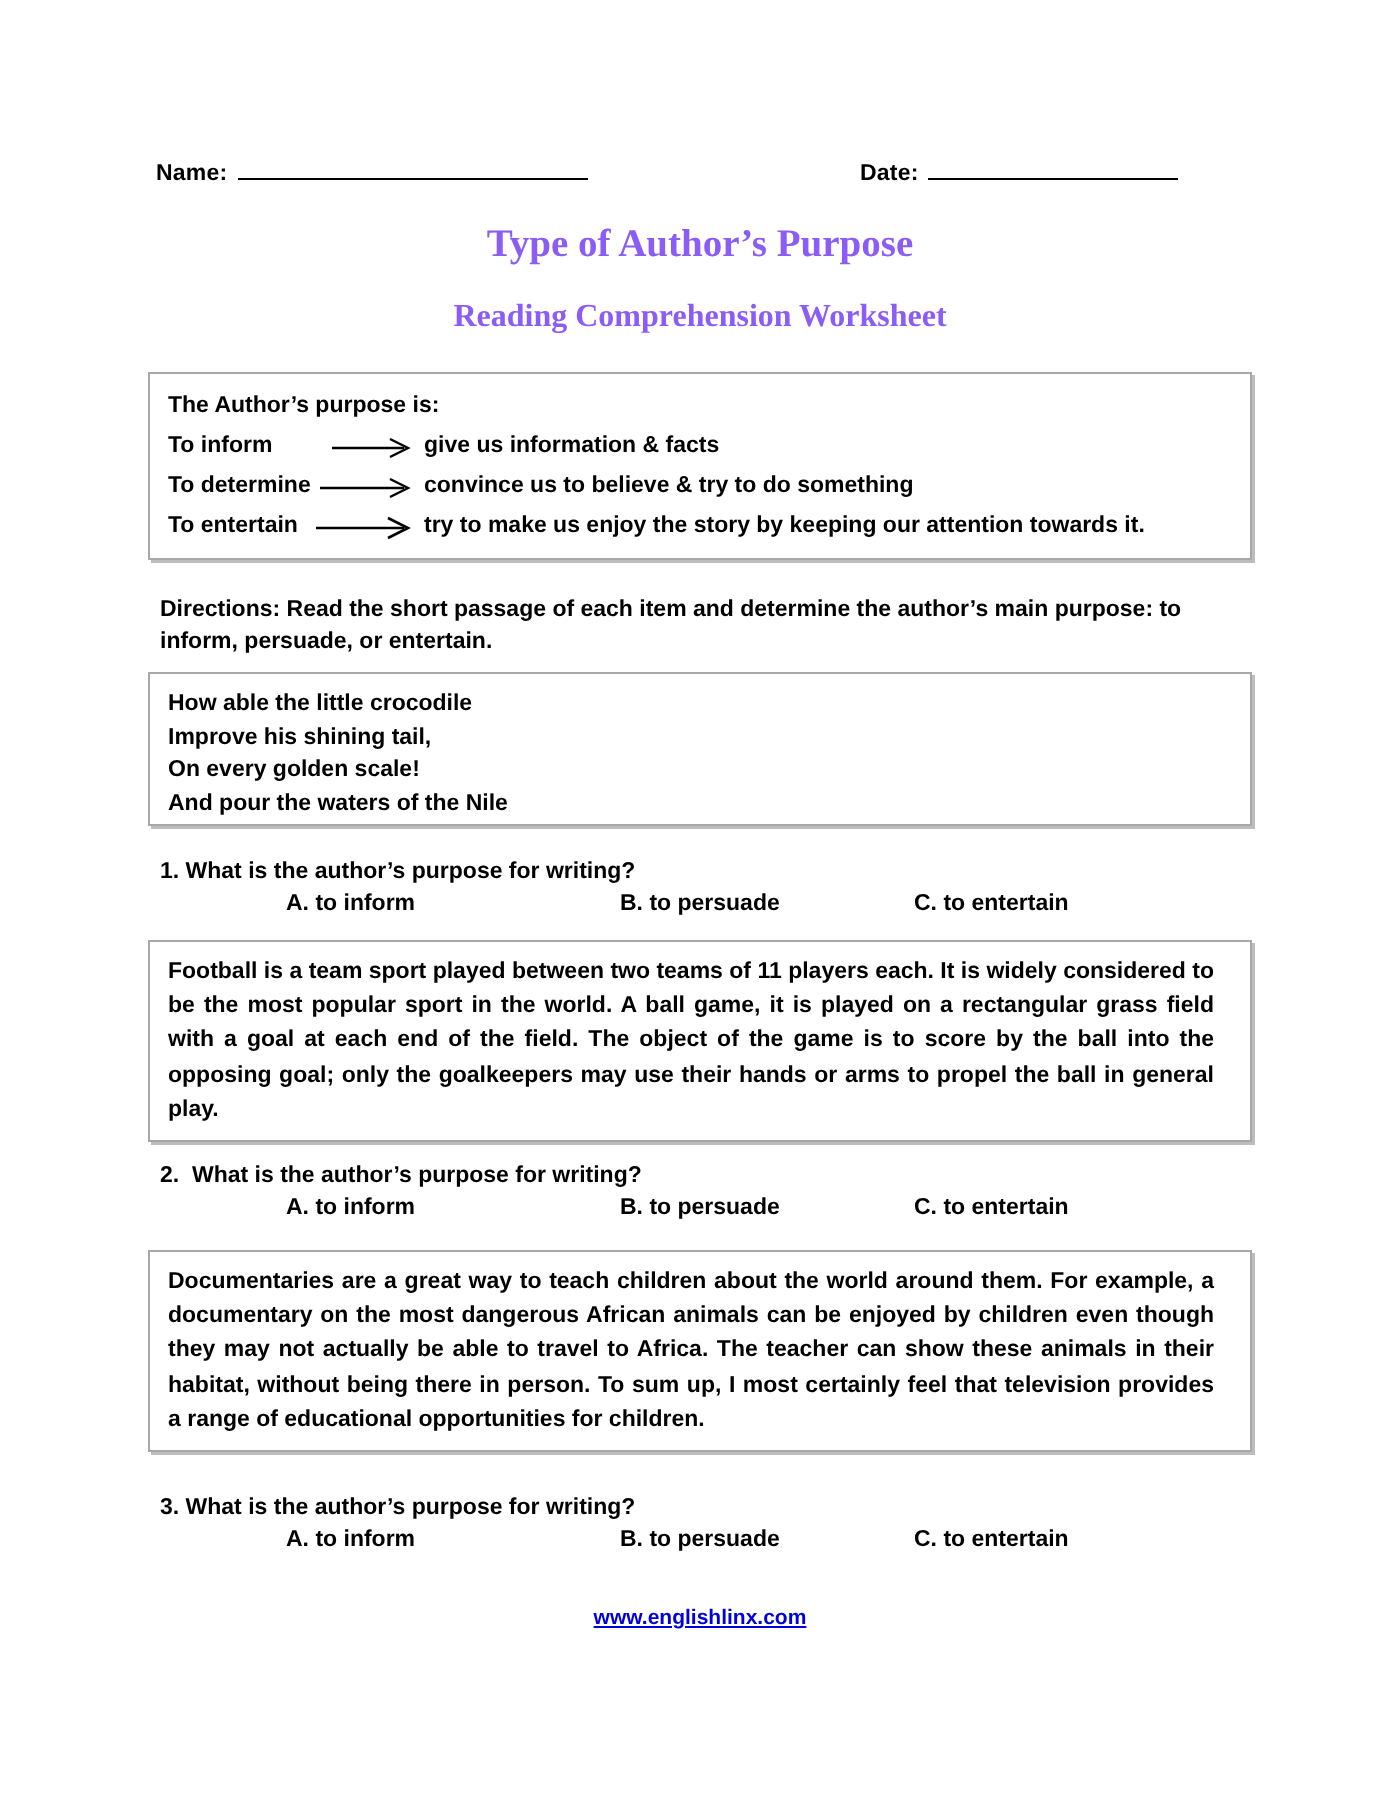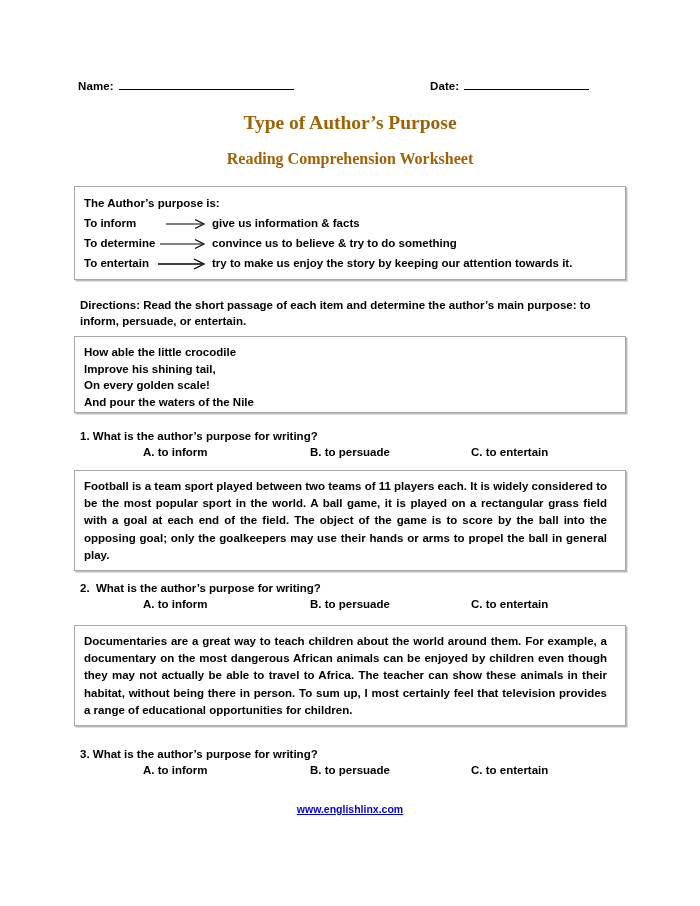--- a/index.html
+++ b/index.html
@@ -57,21 +57,21 @@
   .rule-date { width: 125px; }
 
   
   .title {
     position: absolute;
     left: 0;
     width: 700px;
     text-align: center;
     font-family: "Liberation Serif", serif;
     font-weight: bold;
-    color: #a16207;
+    color: #8b5cf6;
   }
   .title-main { top: 112px; font-size: 19.5px; }
   .title-sub  { top: 150px; font-size: 16px; }
 
   
   .box {
     position: absolute;
     left: 74px;
     width: 552px;
     box-sizing: border-box;
@@ -171,21 +171,21 @@
     font-size: 11.5px;
     font-weight: bold;
   }
   .choice {
     position: absolute;
     top: 0;
     white-space: nowrap;
   }
   .choice-a { left: 63px; }
   .choice-b { left: 230px; }
-  .choice-c { left: 391px; text-align: right; }
+  .choice-c { left: 377px; text-align: right; }
 
   
   .footer-link {
     position: absolute;
     left: 0;
     top: 803px;
     width: 700px;
     text-align: center;
     font-size: 10.5px;
     font-weight: bold;

